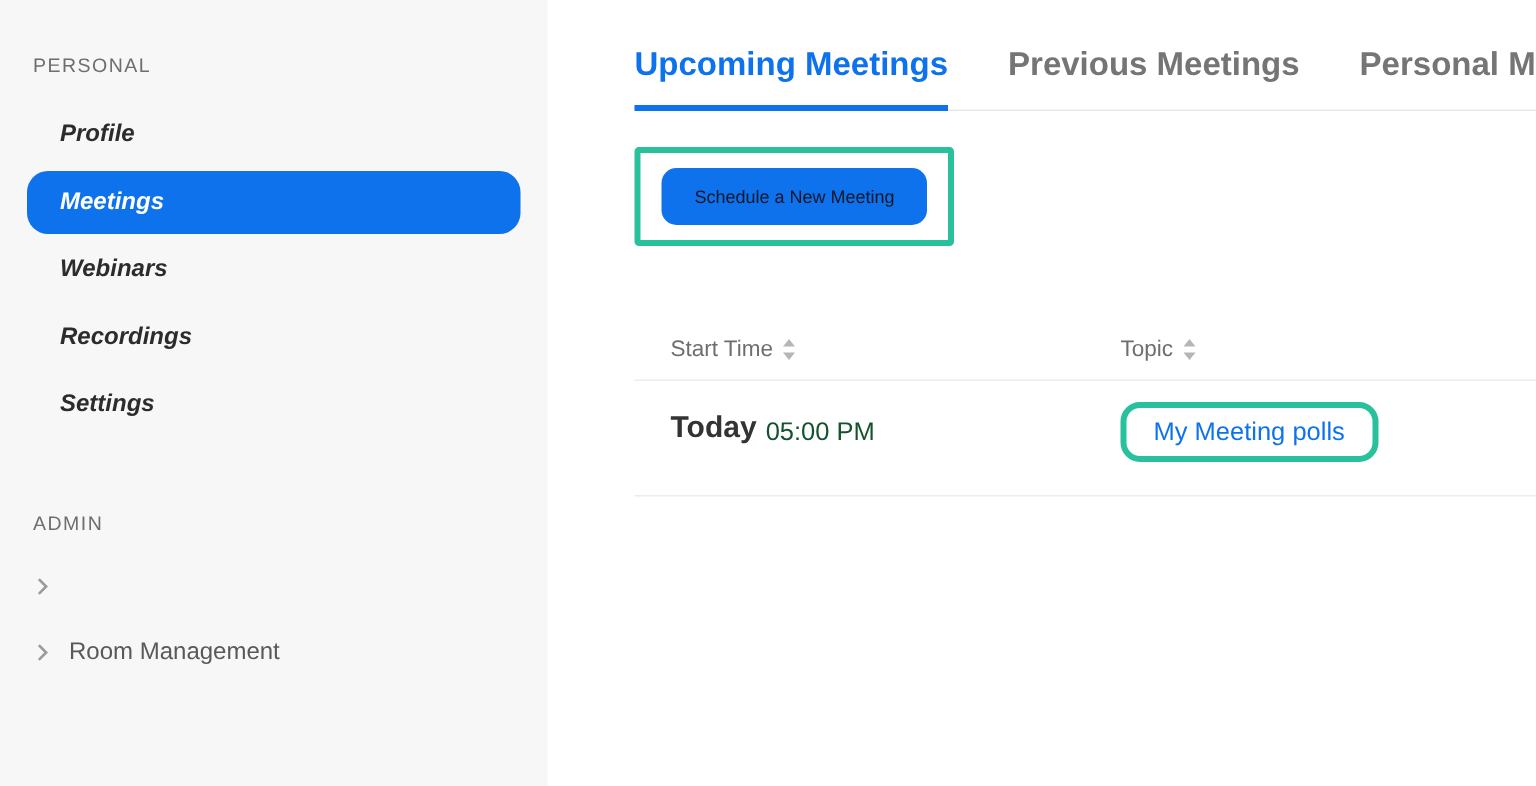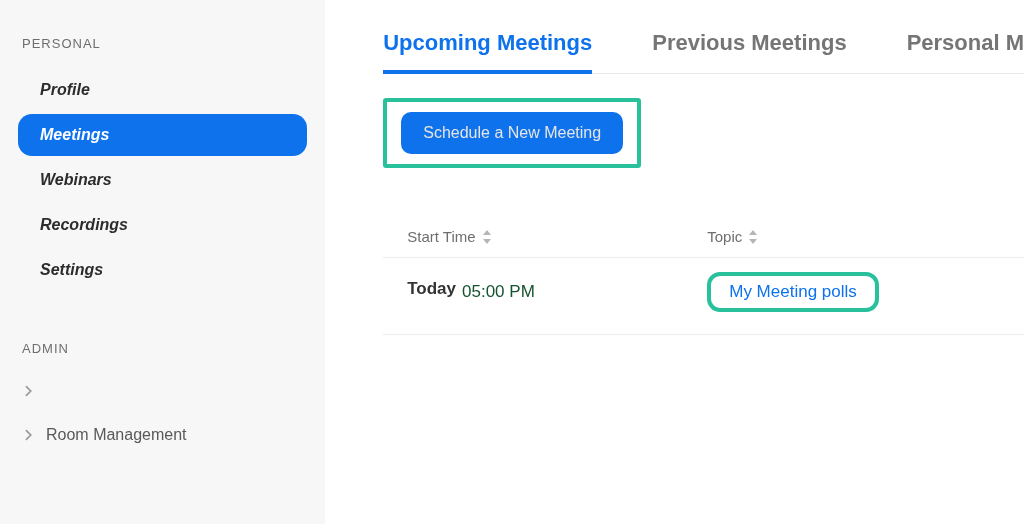--- a/index.html
+++ b/index.html
@@ -58,21 +58,21 @@
       flex-shrink: 0;
     }
     .main {
       flex: 1;
       padding: 30px 0 0 58px;
       position: relative;
       height: 100%;
     }
     .tabs {
       display: flex;
-      gap: 60px;
+      gap: 40px;
       border-bottom: 1px solid #e8e8e8;
       padding-bottom: 0;
       white-space: nowrap;
     }
     .tab {
       font-size: 22px;
       font-weight: 700;
       color: #757575;
       padding-bottom: 14px;
       cursor: pointer;
@@ -86,24 +86,24 @@
     .schedule-wrap {
       position: relative;
       margin-top: 24px;
       display: inline-block;
       border: 4px solid #28c19c;
       padding: 10px 14px;
       border-radius: 3px;
     }
     .schedule-btn {
       background: #0e72ed;
-      color: #e5e5e5;
+      color: #0f172a;
       border: none;
       padding: 12px 22px;
-      font-size: 16px;
+      font-size: 12px;
       border-radius: 10px;
       cursor: pointer;
       font-weight: 500;
       text-align: right;
     }
     .table-area {
       margin-top: 50px;
       border-bottom: 1px solid #ececec;
     }
     .table-header {
@@ -115,21 +115,21 @@
     .col-start { flex: 0 0 300px; display: flex; align-items: center; gap: 6px;}
     .col-topic { flex: 1; display: flex; align-items: center; gap: 6px;}
     .sort-icon { width: 10px; height: 14px; }
     .table-row {
       display: flex;
       padding: 14px 24px 22px 24px;
       border-top: 1px solid #ececec;
     }
     .start-cell .day {
       font-weight: 700;
-      font-size: 17px;
+      font-size: 20px;
       color: #333;
       margin-bottom: 6px;
     }
     .start-cell .time {
       font-size: 17px;
       color: #14532d;
     }
     .topic-cell {
       flex: 1;
     }

